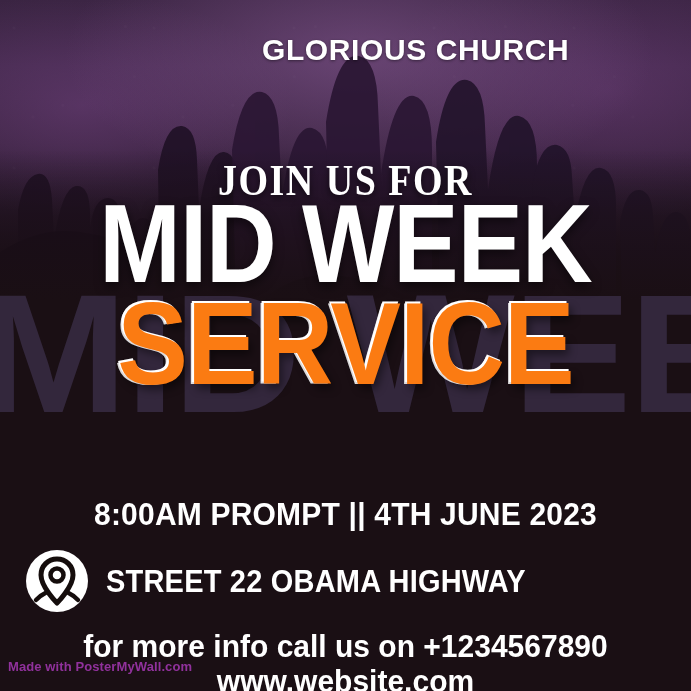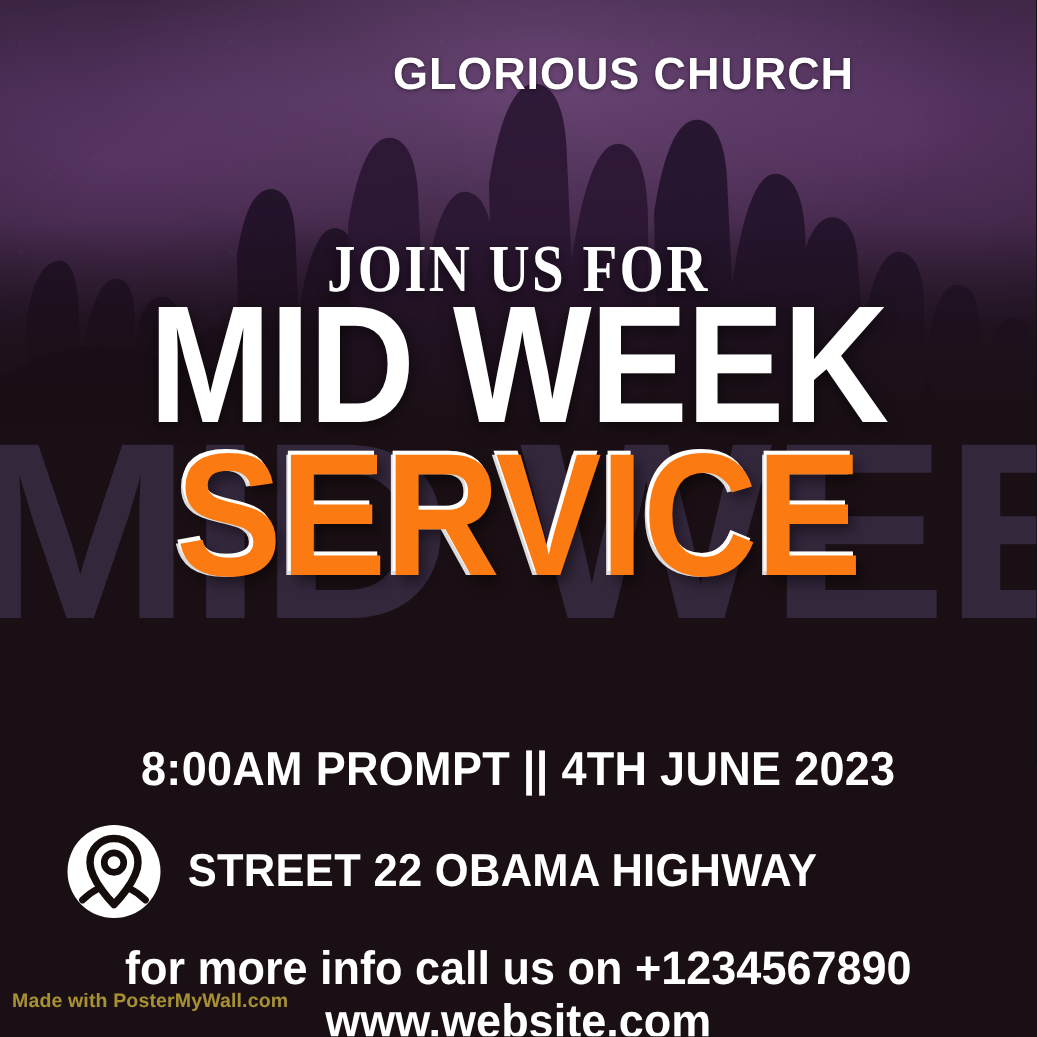--- a/index.html
+++ b/index.html
@@ -112,39 +112,39 @@
   }
 
   
   .when{
     position:absolute;left:0;top:497px;width:691px;text-align:center;z-index:6;
     color:#fff;font-size:30px;font-weight:bold;letter-spacing:.2px;
     font-family:"Liberation Sans",sans-serif;
     transform:scaleY(1.06);
   }
   .where-row{
-    position:absolute;left:0;top:548px;width:582px;height:66px;z-index:6;
-    display:flex;align-items:center;justify-content:center;
+    position:absolute;left:18px;top:548px;width:582px;height:66px;z-index:6;
+    display:flex;align-items:center;
   }
   .pin{width:66px;height:66px;margin-left:6px;flex:0 0 auto;display:block;}
   .where-text{
     margin-left:16px;color:#fff;font-size:29px;font-weight:bold;letter-spacing:.2px;
     font-family:"Liberation Sans",sans-serif;transform:scaleY(1.06);
   }
 
   
   .contact{
     position:absolute;left:0;top:630px;width:691px;text-align:center;z-index:6;
     color:#fff;font-size:30px;font-weight:bold;line-height:1.13;
     font-family:"Liberation Sans",sans-serif;
     transform:scaleY(1.04);
   }
   .watermark{
     position:absolute;left:8px;top:659px;z-index:7;
-    color:#fde047;opacity:.62;font-size:13px;font-weight:bold;
+    color:#d946ef;opacity:.62;font-size:13px;font-weight:bold;
     font-family:"Liberation Sans",sans-serif;letter-spacing:.1px;
   }
 </style>
 </head>
 <body>
 
 <div class="poster">
 
   <div class="photo">
     <div class="grain"></div>

